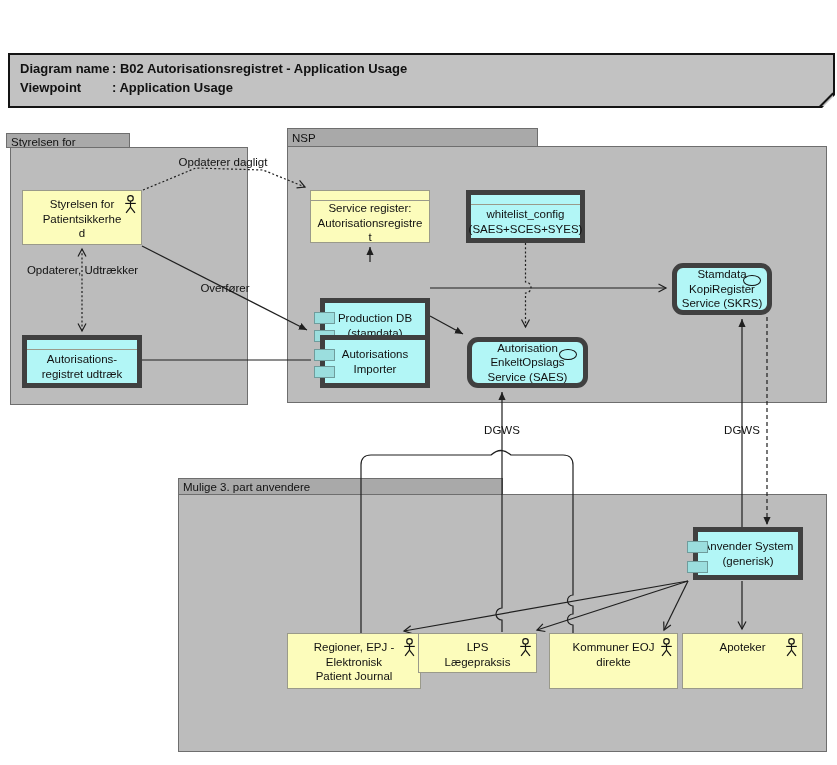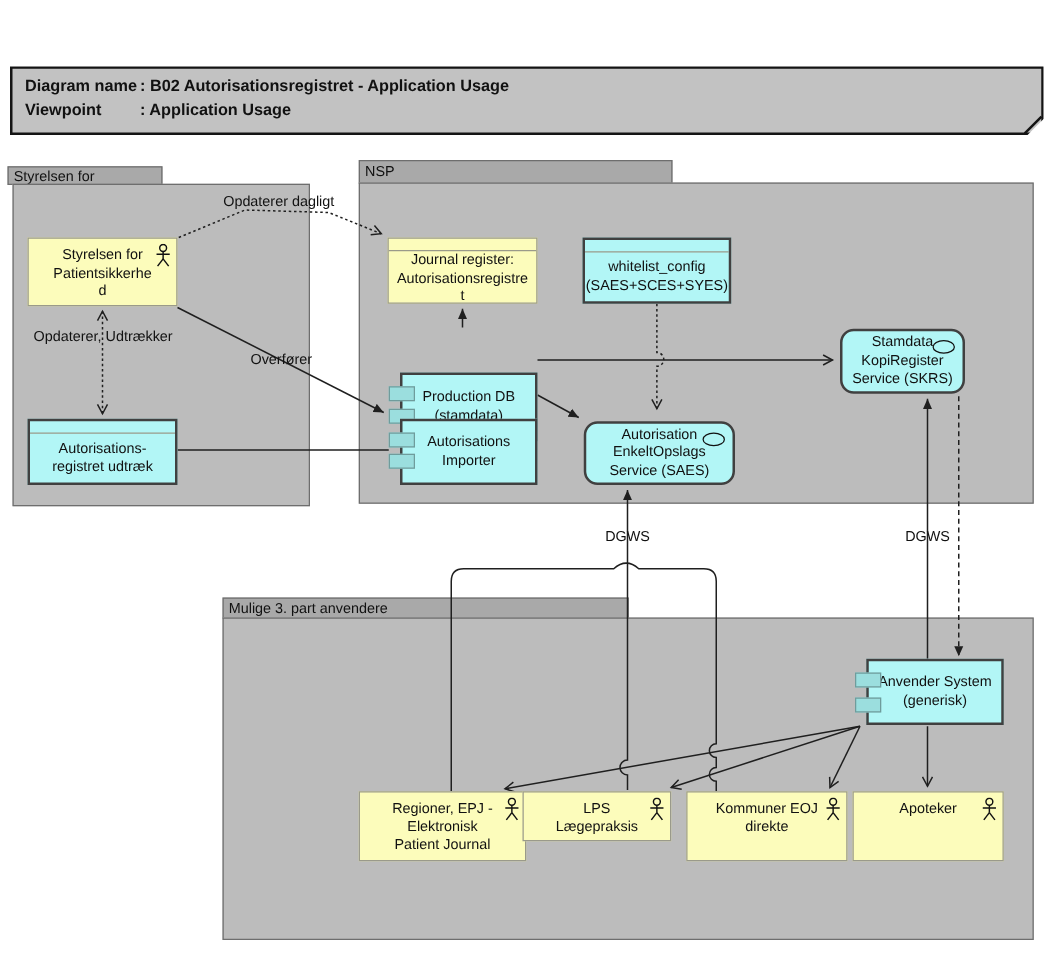--- a/index.html
+++ b/index.html
@@ -23,21 +23,21 @@
 
   
   svg.wires{position:absolute;left:0;top:0;z-index:2;}
 
   
   .node{position:absolute;box-sizing:border-box;z-index:3;display:flex;
         align-items:center;justify-content:center;text-align:center;
         font-size:11.5px;line-height:14.5px;}
   .txt{white-space:pre-line;}
   .yellow{background:#fcfcbb;border:1px solid #9a9a8a;}
-  .cyan{background:#b2f6f6;border:2px solid #404040;}
+  .cyan{background:#b2f6f6;border:5px solid #404040;}
   .svc{border-radius:11px;}
   .actorbox{align-items:flex-start;padding-top:6px;}
   .splitbox{flex-direction:column;justify-content:flex-start;padding-top:0;}
   .divider{width:100%;height:9px;border-bottom:1px solid #9a9a8a;flex:0 0 auto;}
   .splitbox .txt{flex:1;display:flex;align-items:center;justify-content:center;}
 
   .ctab{position:absolute;left:-11px;width:21px;height:12px;background:#9bdede;
         border:1px solid #6f9c9c;box-sizing:border-box;}
   .oval{position:absolute;right:6px;top:7px;width:16px;height:9px;
         border:1.3px solid #111;border-radius:50%;}
@@ -111,21 +111,21 @@
   </div>
 
   <div class="node cyan splitbox" style="left:22px;top:335px;width:120px;height:53px;">
     <div class="divider"></div>
     <span class="txt">Autorisations-
 registret udtræk</span>
   </div>
 
   <div class="node yellow splitbox" style="left:310px;top:190px;width:120px;height:53px;">
     <div class="divider"></div>
-    <span class="txt">Journal register:
+    <span class="txt">Service register:
 Autorisationsregistre
 t</span>
   </div>
 
   <div class="node cyan splitbox" style="left:466px;top:190px;width:119px;height:53px;">
     <div class="divider"></div>
     <span class="txt">whitelist_config
 (SAES+SCES+SYES)</span>
   </div>
 

